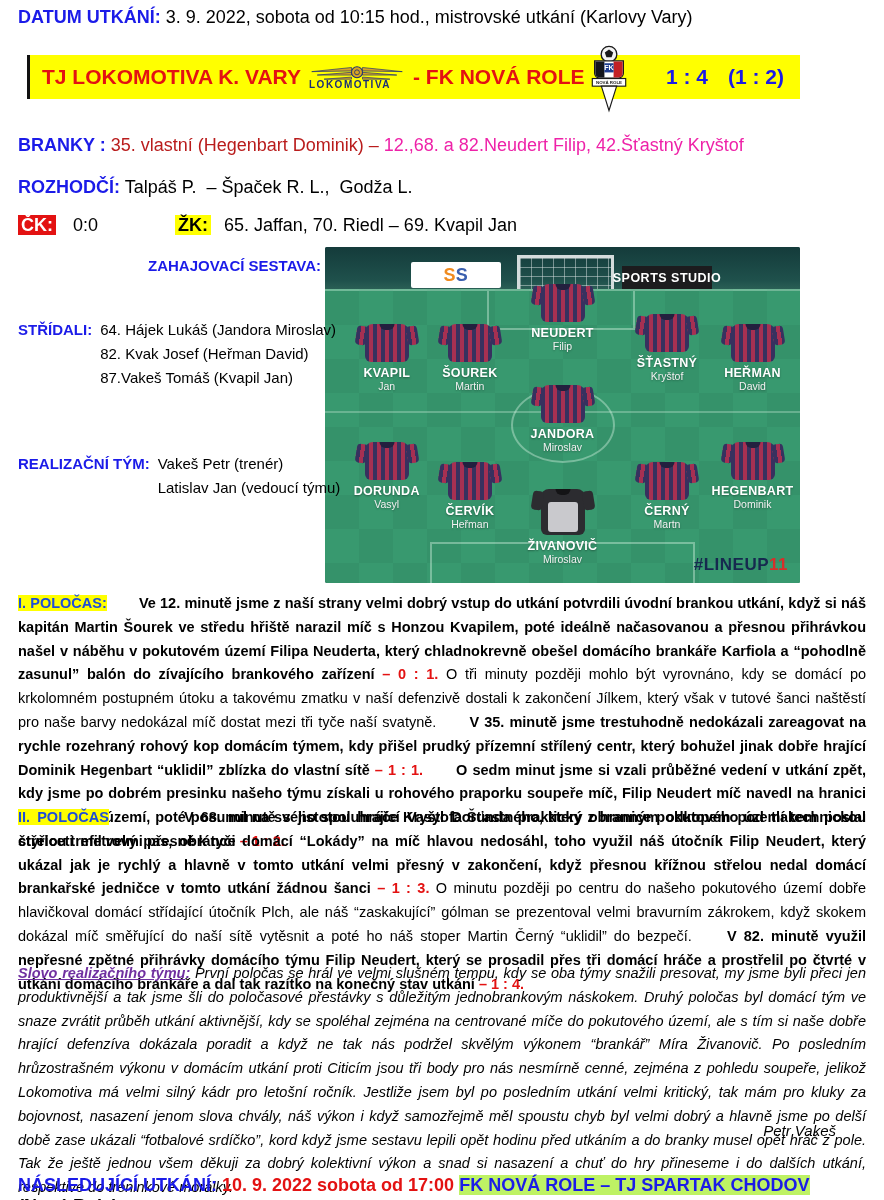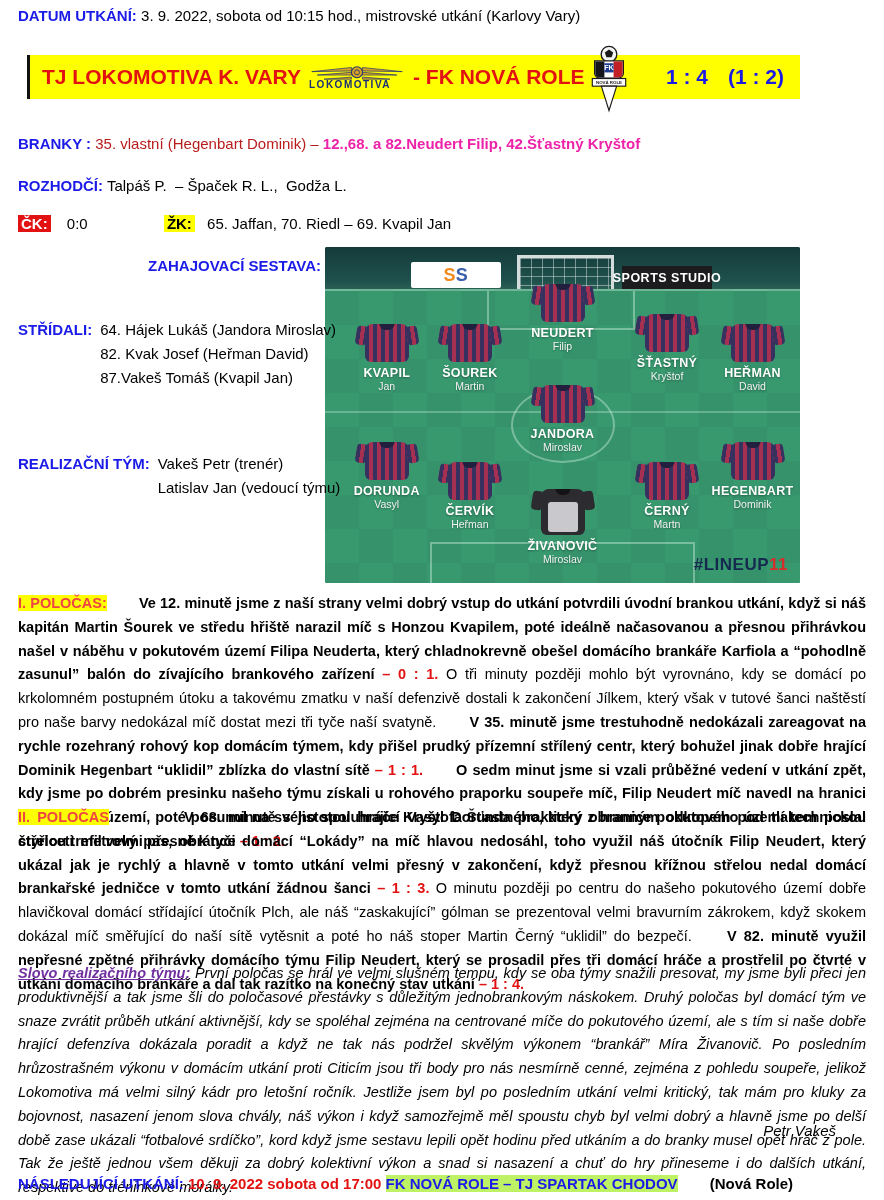--- a/index.html
+++ b/index.html
@@ -1,28 +1,28 @@
 <!DOCTYPE html>
 <html><head>
 <meta charset="utf-8">
 <style>
   html,body{margin:0;padding:0;background:#ffffff;}
   .page{position:relative;width:884px;height:1200px;background:#fff;color:#000;
         font-family:"Liberation Sans",sans-serif;overflow:hidden;}
   .abs{position:absolute;}
-  .line{font-size:15px;white-space:nowrap;}
+  .line{font-size:18px;white-space:nowrap;}
   
   .run{white-space:pre-wrap;}
   .run.blueb{color:#1b1be8;font-weight:700;}
   .run.b{font-weight:700;margin-left:28px;}
   .run.redb{color:#e31212;font-weight:700;}
-  .run.hlred{background:#ffff00;color:#ef4444;font-weight:700;}
+  .run.hlred{background:#ffff00;color:#1d4ed8;font-weight:700;}
   .run.hlblue{background:#bef264;color:#1b1be8;font-weight:700;}
   .run.mag{color:#b91c1c;}
-  .run.magb{color:#ee22a8;font-weight:700;}
+  .run.magb{color:#ee22a8;font-weight:400;}
   .run.purpleu{color:#7030a0;font-weight:700;font-style:italic;text-decoration:underline;}
   .run.purple{color:#7030a0;font-weight:700;font-style:italic;}
   
   .banner{left:27px;top:55px;width:773px;height:44px;background:#ffff00;
           border-left:3px solid #111;display:flex;align-items:center;padding:0 10px 0 12px;box-sizing:border-box;}
   .banner .tname{color:#e31212;font-weight:700;font-size:21px;white-space:nowrap;}
   .lokoblock{display:flex;flex-direction:column;margin:0 8px;line-height:1;}
   .lokoword{color:#1b2f77;font-weight:700;font-size:10px;letter-spacing:1.5px;margin-top:-2px;}
   .scoregrp{margin-left:auto;display:flex;align-items:flex-end;gap:20px;padding-right:6px;}
   .scoregrp span{color:#1b1be8;font-weight:700;font-size:21px;white-space:nowrap;}

